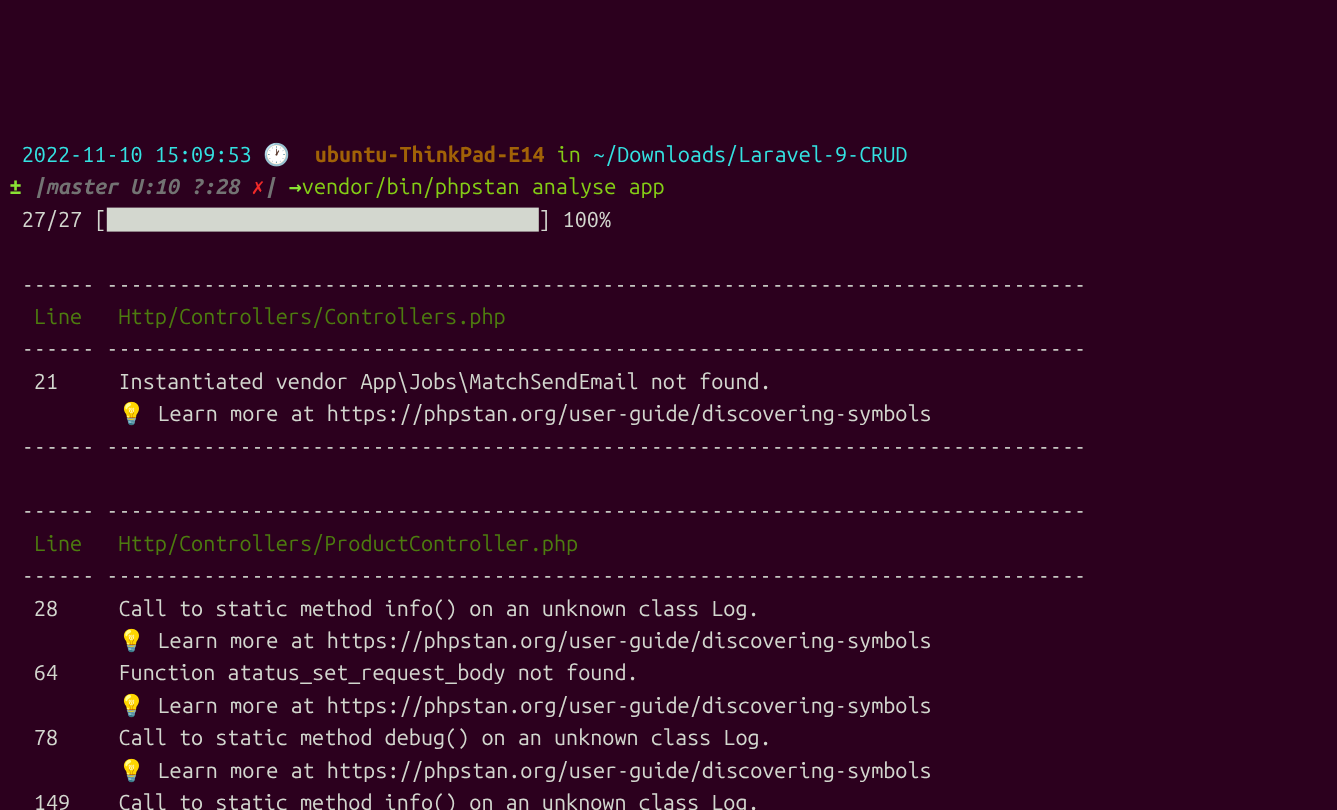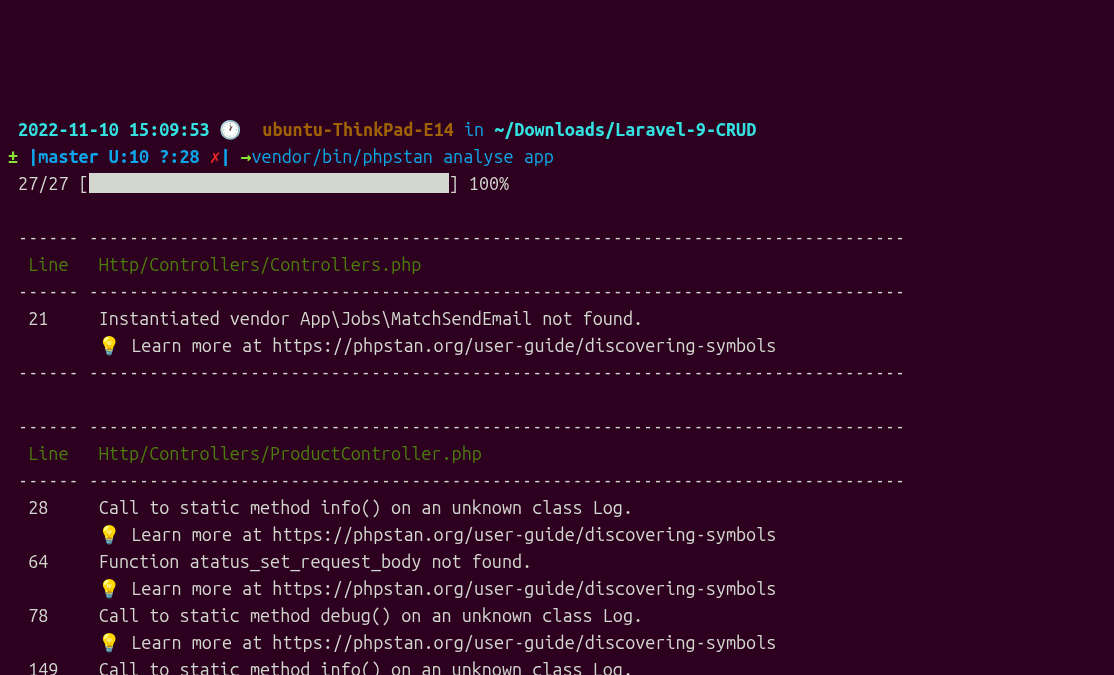--- a/index.html
+++ b/index.html
@@ -9,25 +9,25 @@
     color: #d3d7cf;
     font-family: 'Ubuntu Mono', 'DejaVu Sans Mono', 'Courier New', monospace;
     font-size: 18px;
     line-height: 1.5;
     white-space: pre;
     overflow-x: hidden;
     width: 1114px;
     height: 675px;
     box-sizing: border-box;
   }
-  .cyan { color: #34e2e2; font-weight: bold; }
+  .cyan { color: #34e2e2; font-weight: normal; }
   .purple { color: #a16207; font-weight: bold; }
   .green { color: #8ae234; font-weight: bold; }
-  .white { color: #0ea5e9; }
-  .yellowgreen { color: #0ea5e9; font-weight: bold;}
+  .white { color: #84cc16; }
+  .yellowgreen { color: #737373; font-weight: bold; font-style: italic;}
   .redx { color: #ef2929; font-weight: bold;}
   .progressbar {
     display: inline-block;
     background: #d3d7cf;
     height: 1.1em;
     vertical-align: text-bottom;
   }
   .dashes { color: #d3d7cf; }
   .olive { color: #4d7c0f; }
   .bulb { font-size: 16px; }

